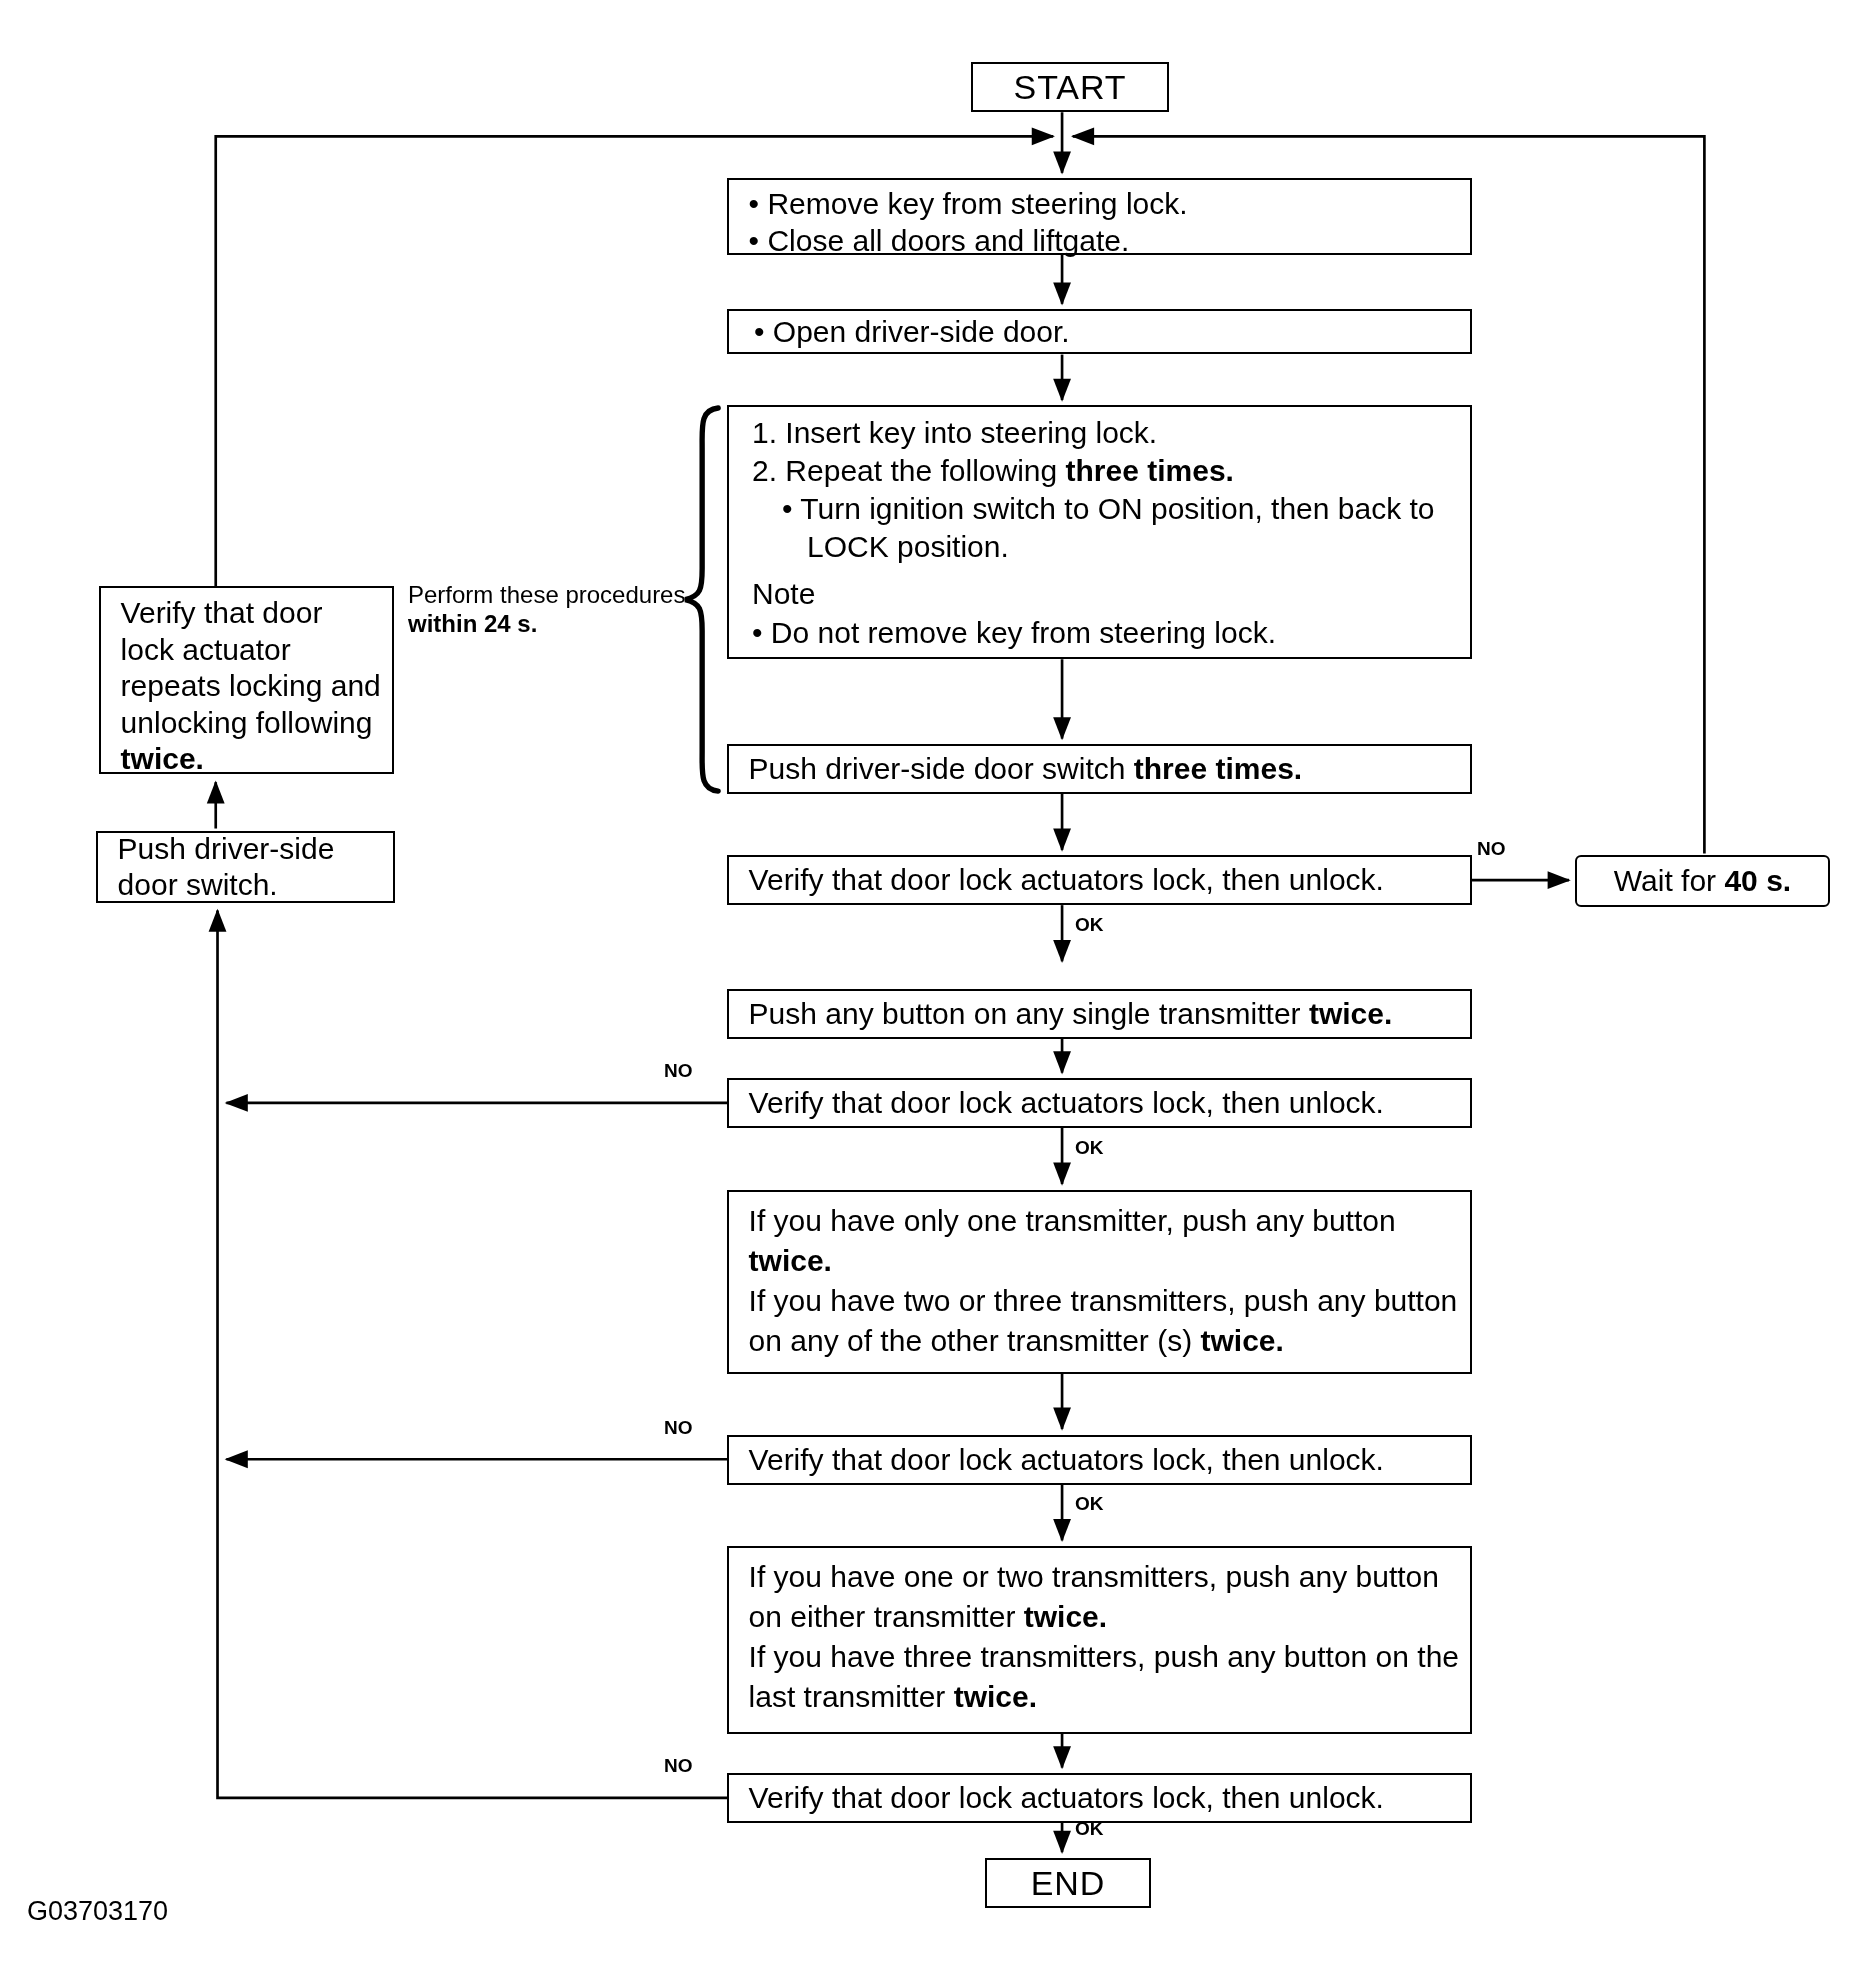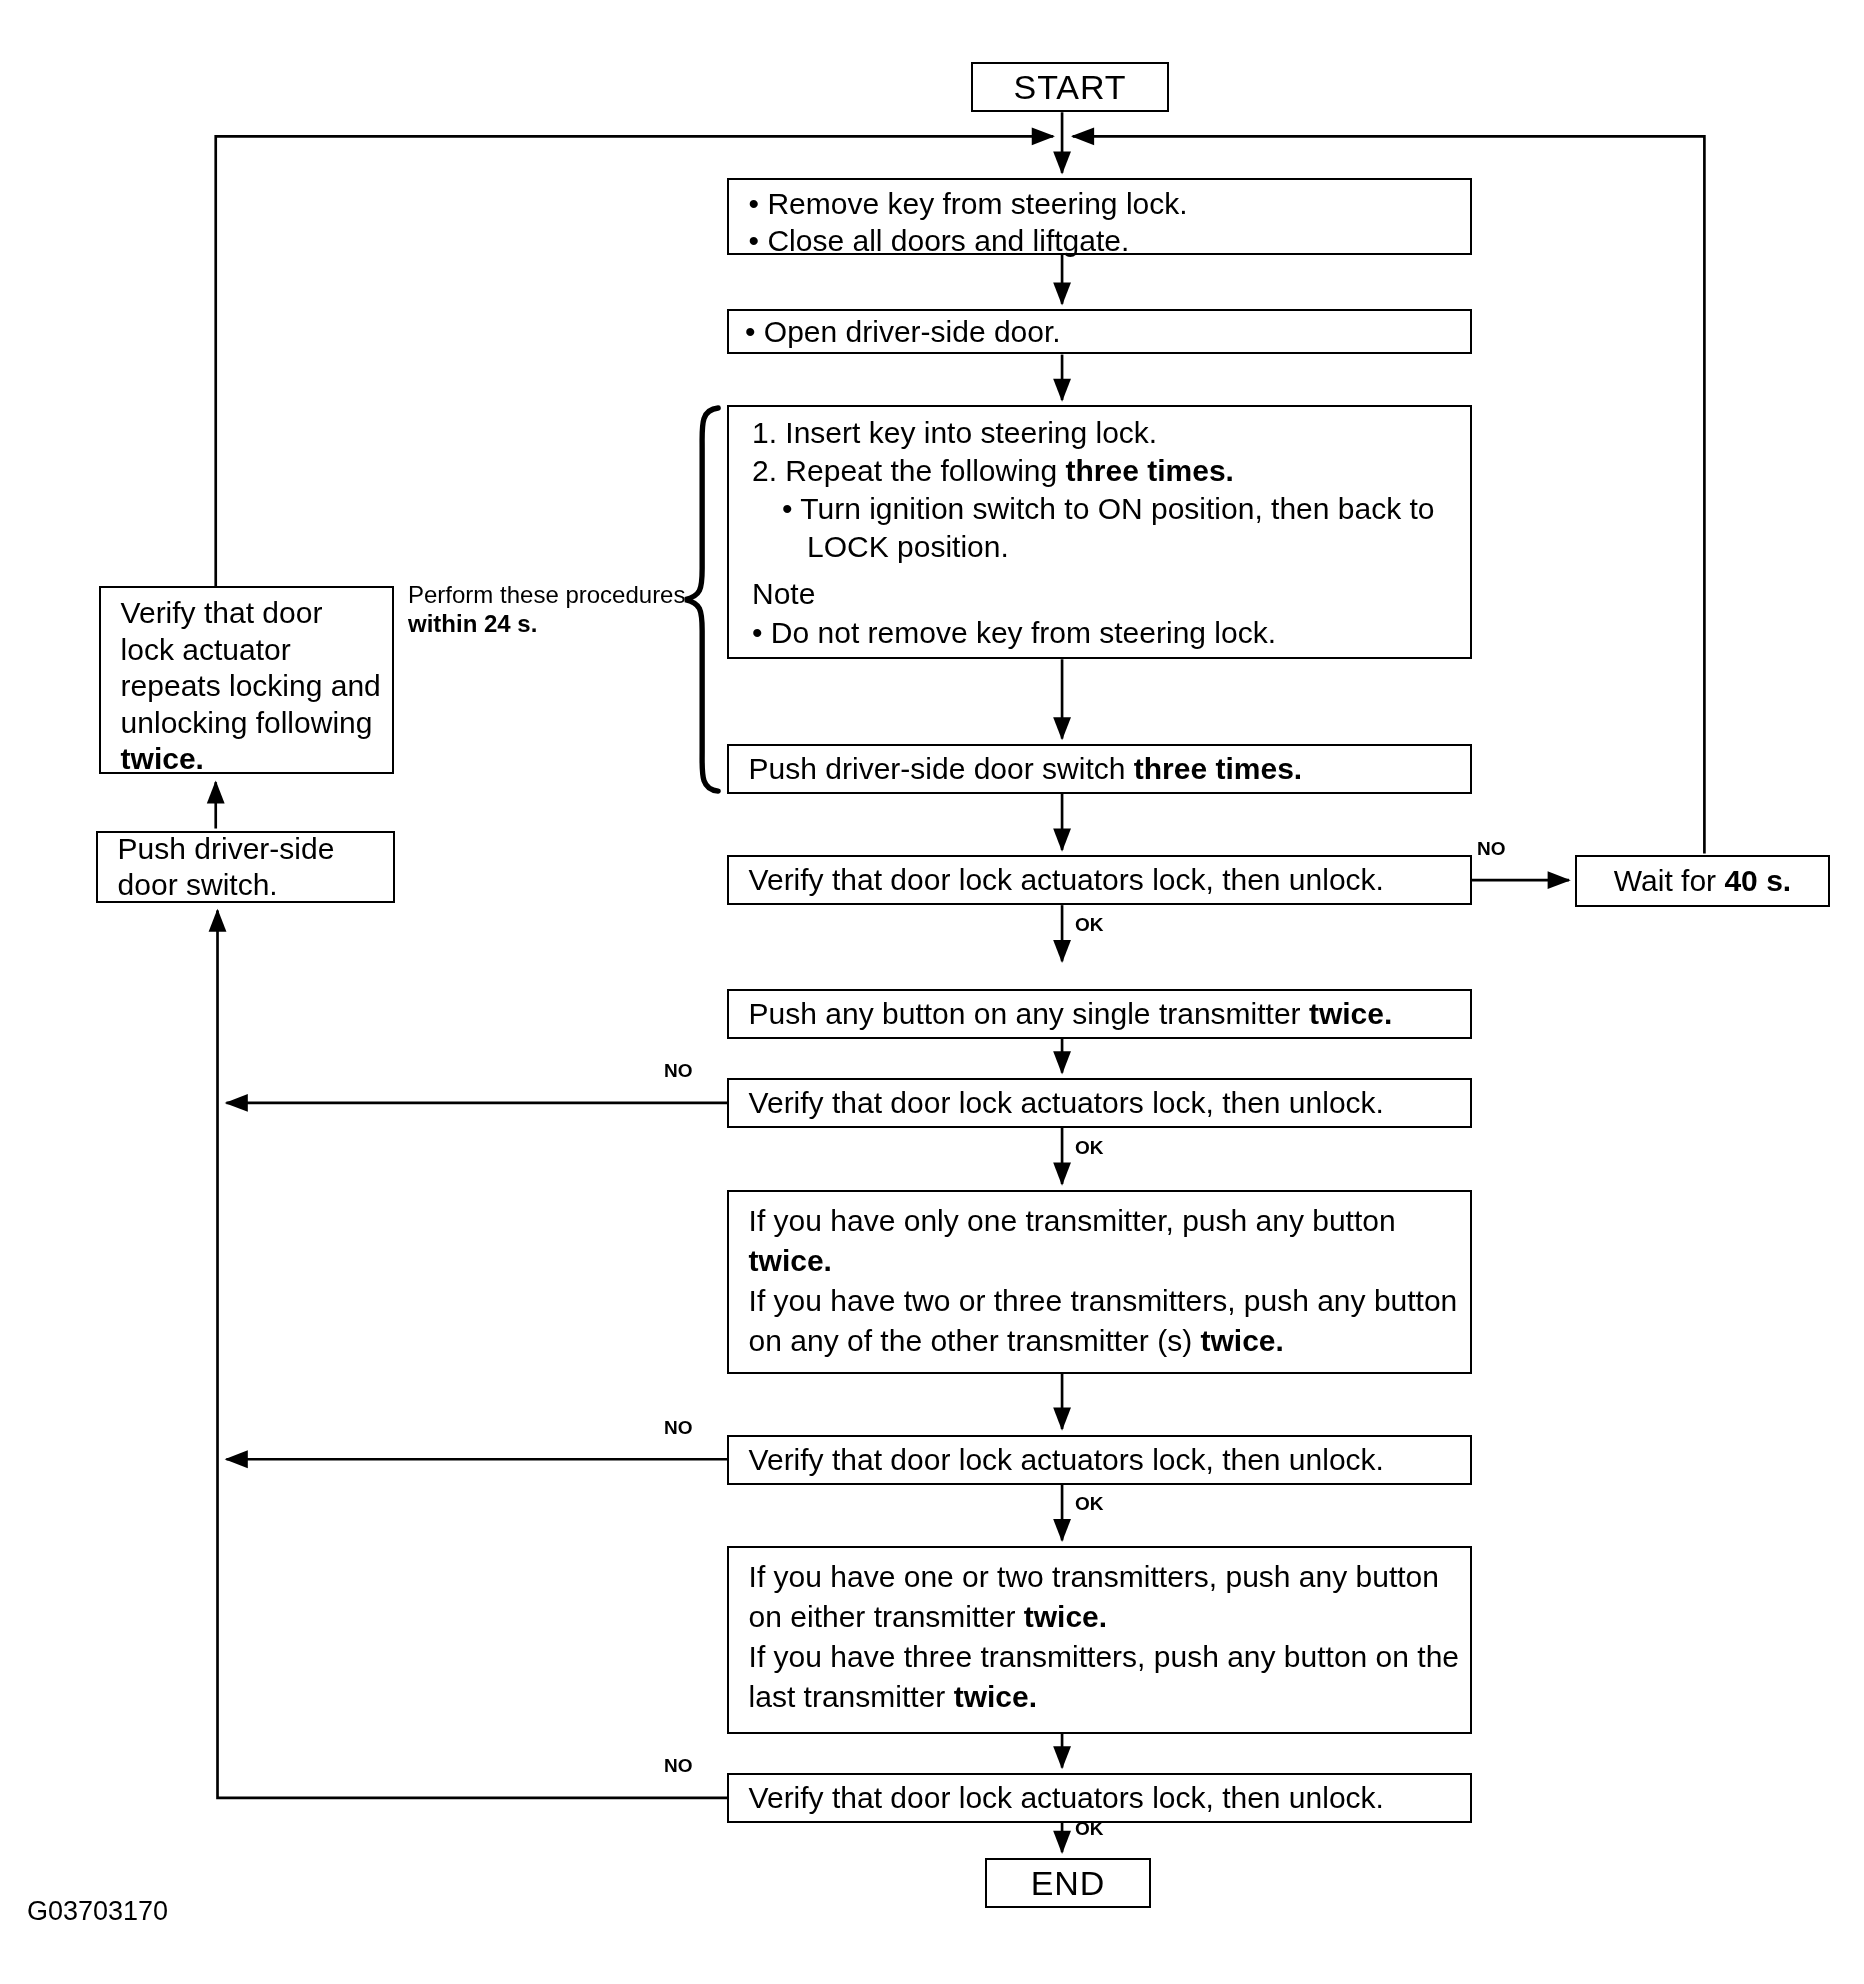--- a/index.html
+++ b/index.html
@@ -12,27 +12,27 @@
     position:absolute;background:#fff;border:2.7px solid #000;box-sizing:border-box;
     font-size:30px;line-height:1.25;z-index:2;
   }
   .node p{margin:0;}
   .center{display:flex;align-items:center;justify-content:center;text-align:center;}
   .vcenter{display:flex;align-items:center;}
   .terminal{font-size:34px;letter-spacing:0.9px;}
   
   #n-start{left:971px;top:62px;width:198px;height:50px;}
   #n-prepare{left:727px;top:178px;width:745px;height:77px;padding:4.5px 9px 4.5px 19.6px;}
-  #n-open{left:727px;top:309px;width:745px;height:45px;padding-left:16px;}
+  #n-open{left:727px;top:309px;width:745px;height:45px;padding-left:25px;}
   #n-keycycle{left:727px;top:405px;width:745px;height:254px;padding:7.1px 9px 7.1px 23px;line-height:1.27;}
   #n-keycycle .sub{padding-left:55px;text-indent:-25px;}
   #n-keycycle .note{margin-top:9px;}
   #n-push3{left:727px;top:744px;width:745px;height:50px;padding-left:19.6px;}
   #n-verify1{left:727px;top:855px;width:745px;height:50px;padding-left:19.6px;}
-  #n-wait{left:1575px;top:855px;width:255px;height:52px;}
+  #n-wait{left:1575px;top:855px;width:255px;height:52px;border-radius:6px;}
   #n-single{left:727px;top:967px;width:745px;height:50px;padding-left:19.6px;margin-top:22px;}
   #n-verify2{left:727px;top:1078px;width:745px;height:50px;padding-left:19.6px;}
   #n-two-three{left:727px;top:1190px;width:745px;height:184px;padding:9px 10.7px 9px 19.6px;line-height:1.33;}
   #n-verify3{left:727px;top:1435px;width:745px;height:50px;padding-left:19.6px;}
   #n-one-two{left:727px;top:1546px;width:745px;height:188px;padding:9px 10.7px 9px 19.6px;line-height:1.33;}
   #n-verify4{left:727px;top:1773px;width:745px;height:50px;padding-left:19.6px;}
   #n-end{left:985px;top:1858px;width:166px;height:50px;}
   
   #n-left-verify{left:99px;top:586px;width:295px;height:188px;padding:7.1px 10.7px 7.1px 19.6px;line-height:1.22;}
   #n-left-push{left:96px;top:831px;width:299px;height:72px;padding:1.8px 10.7px 1.8px 19.6px;line-height:1.2;}

